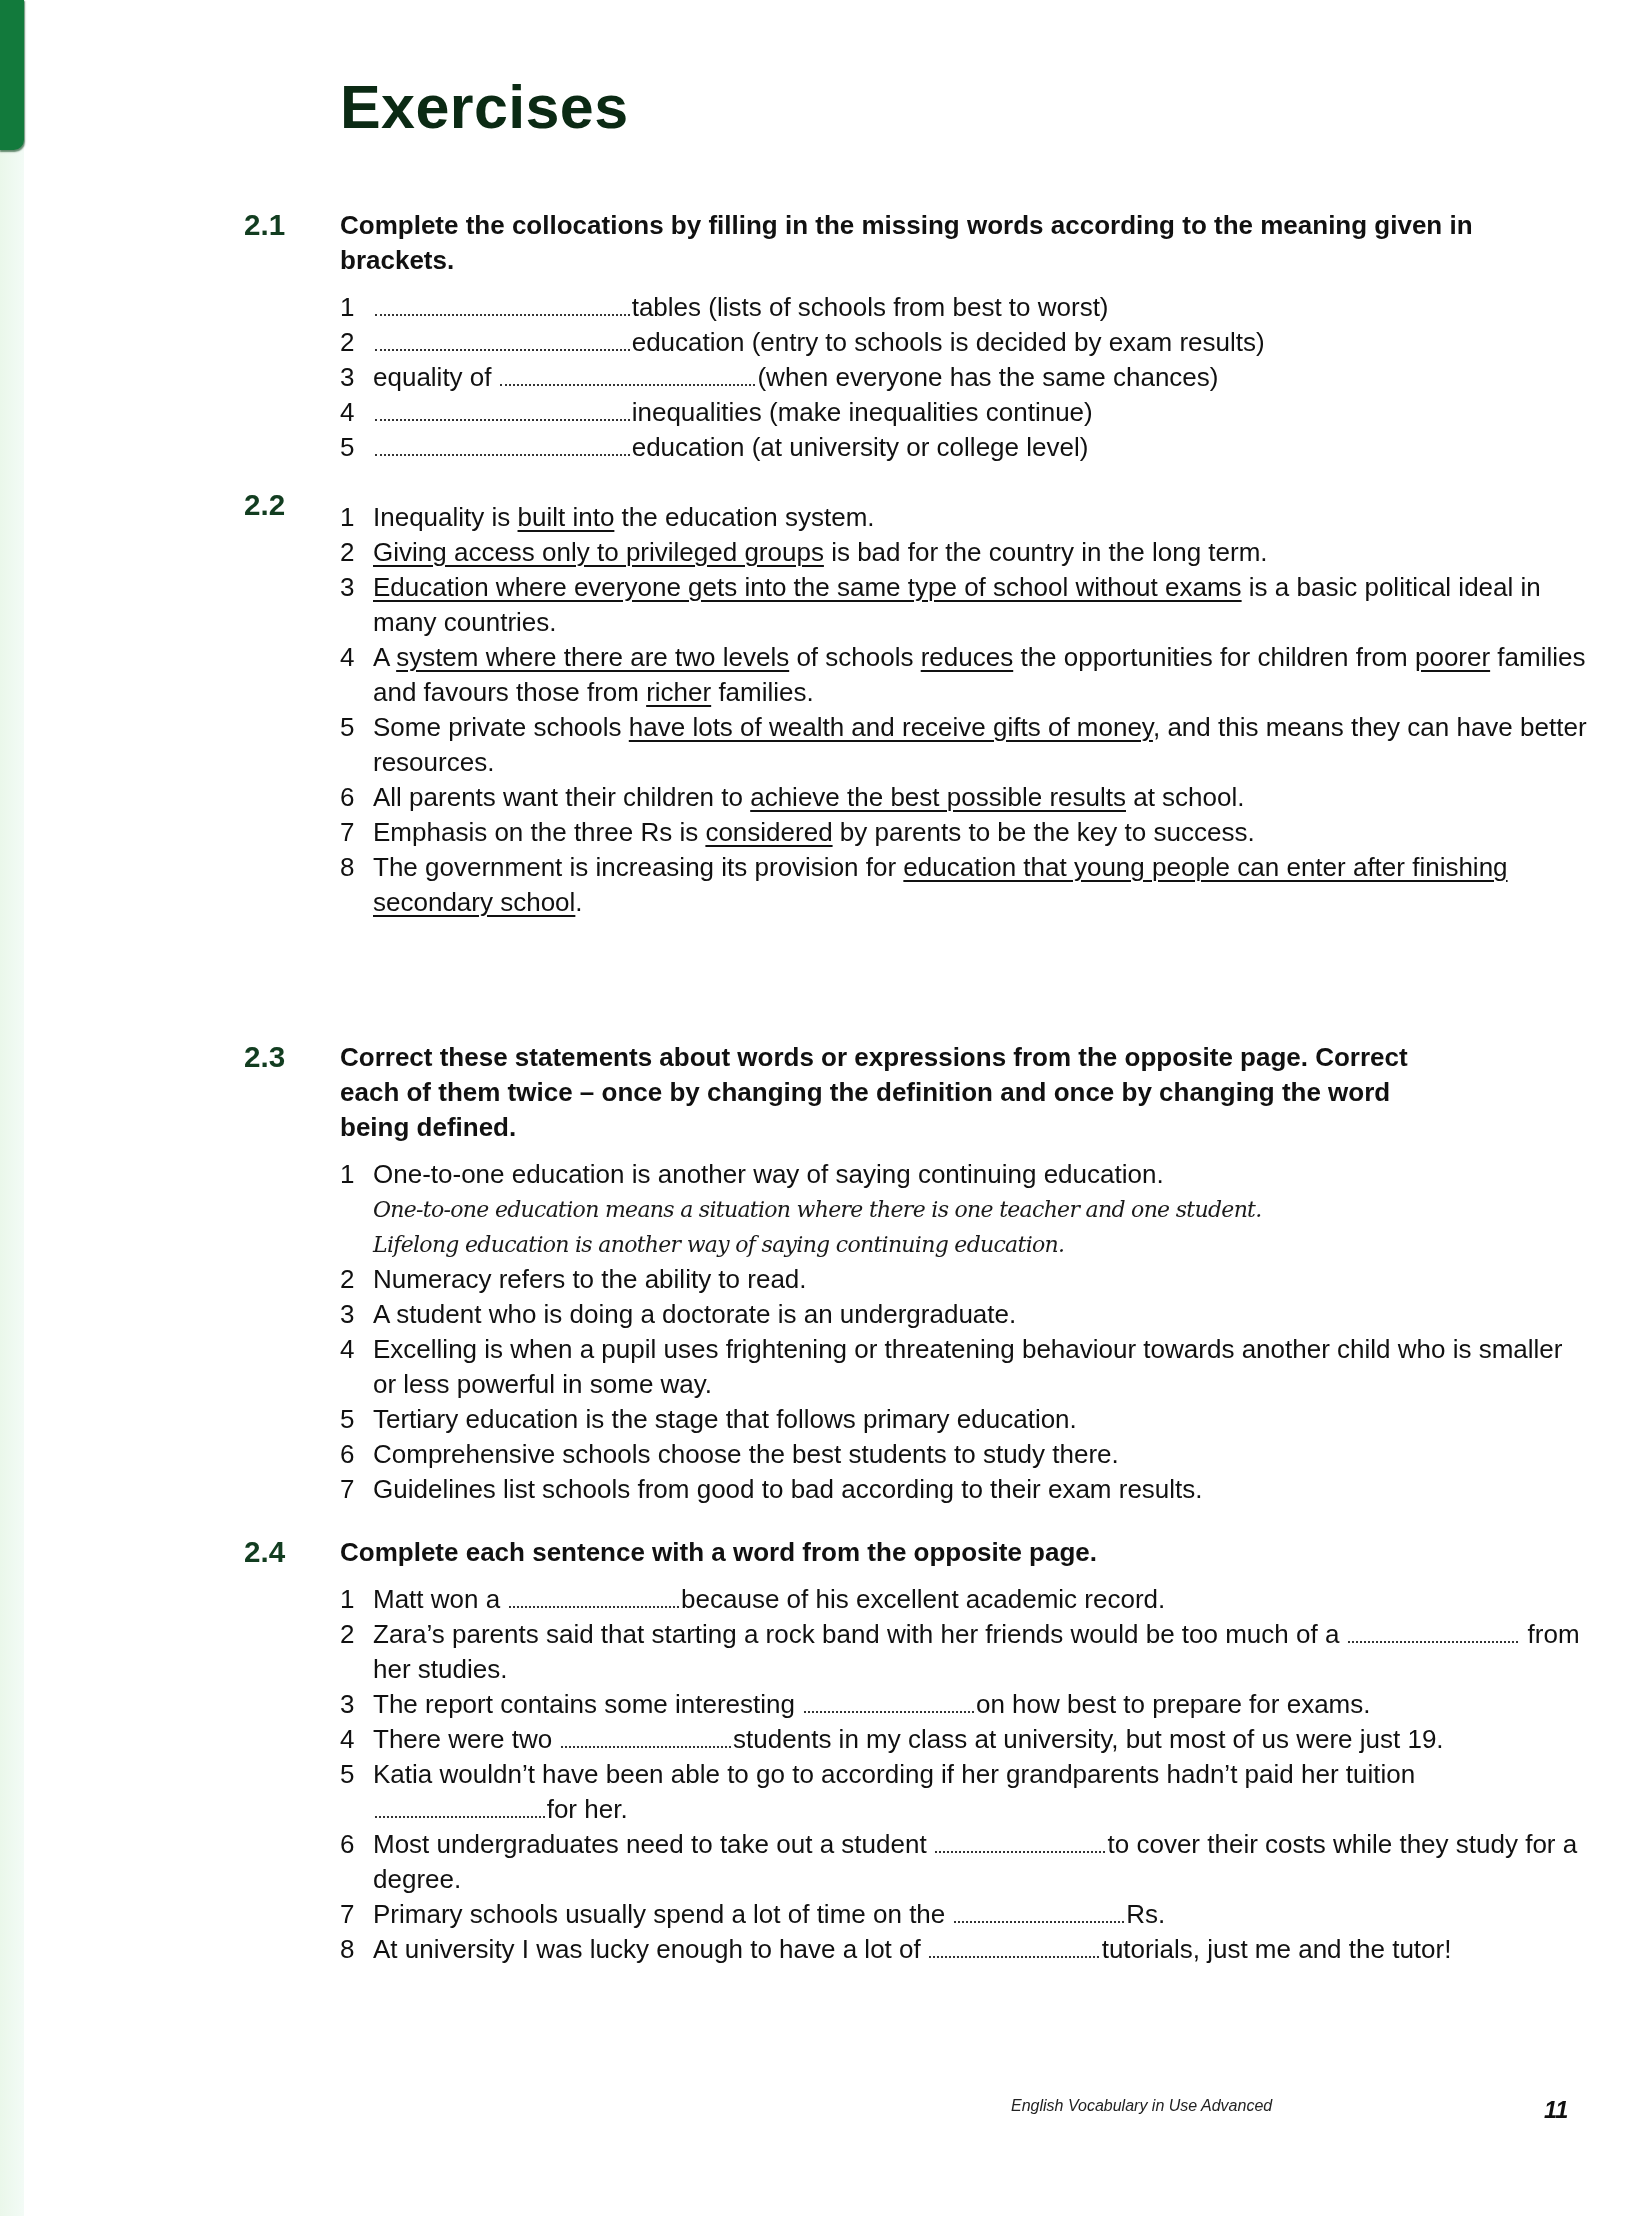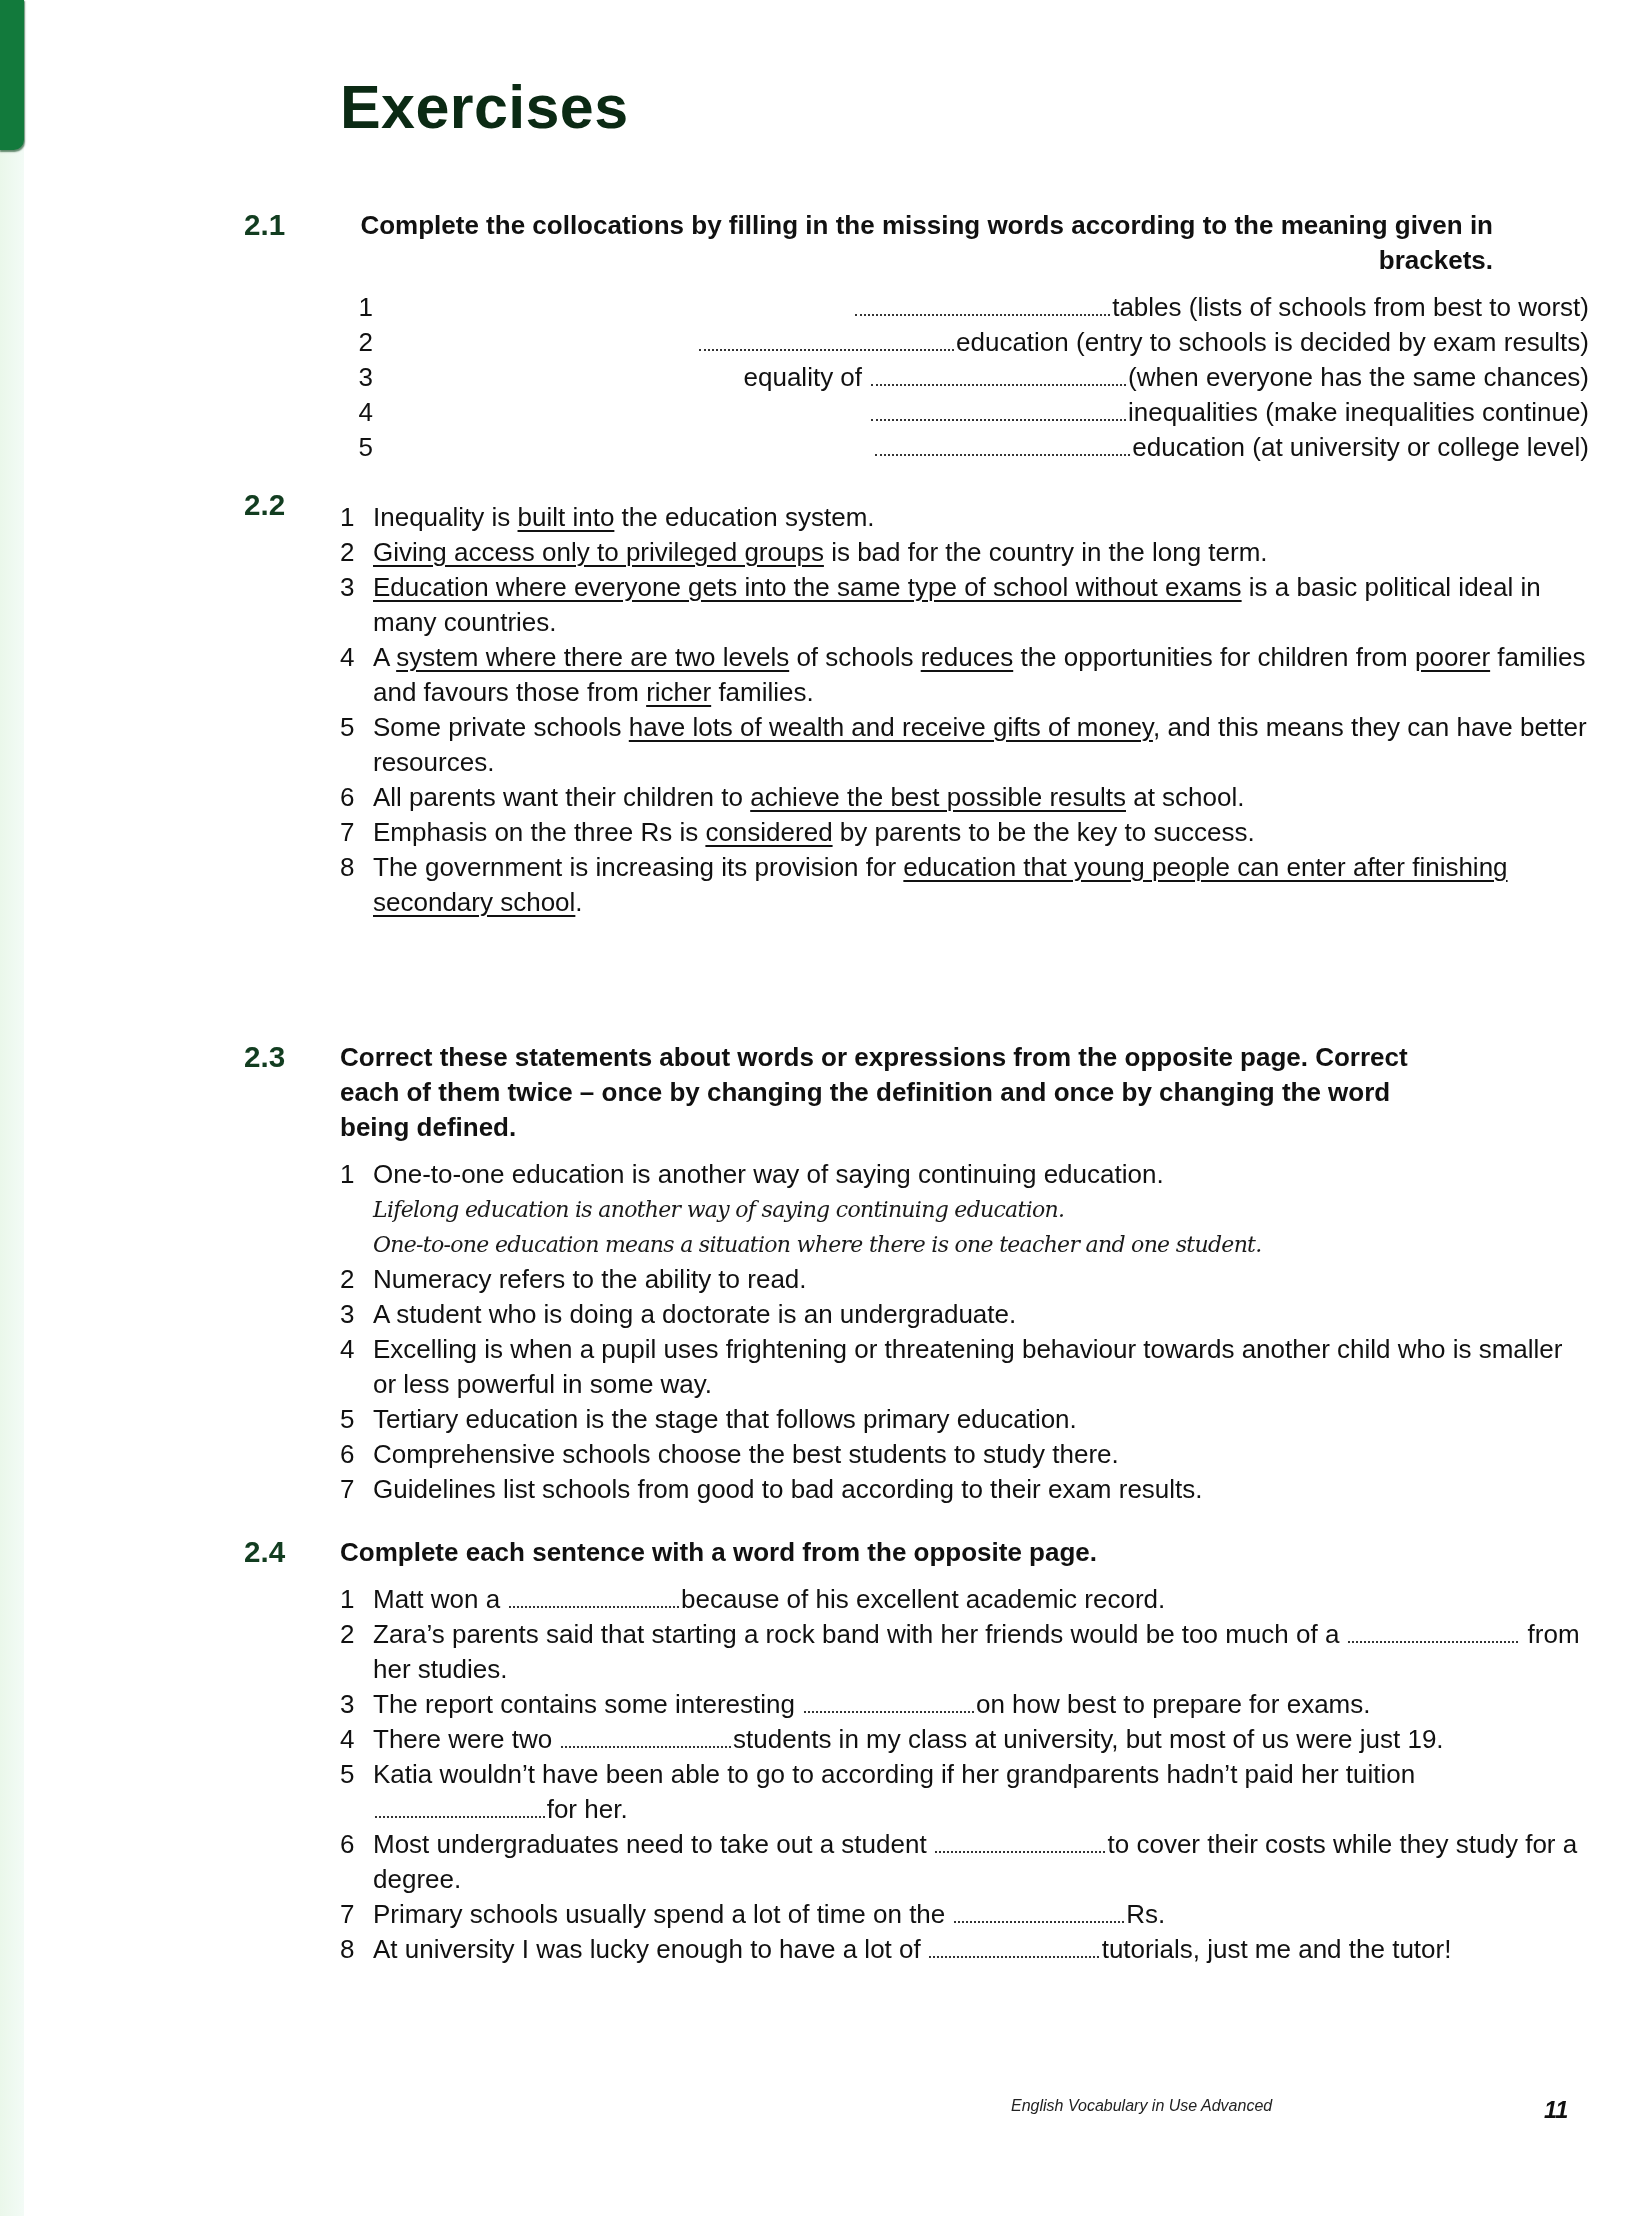--- a/index.html
+++ b/index.html
@@ -56,21 +56,21 @@
   }
 </style>
 </head>
 <body>
 
 <div class="side-strip"></div>
 <div class="side-tab"></div>
 
 <h1 class="page-title" style="margin:0;">Exercises</h1>
 
-<section class="exercise" style="top:208px;text-align:right;">
+<section class="exercise" style="top:208px;">
   <div class="ex-num">2.1</div>
   <div class="ex-instr">Complete the collocations by filling in the missing words according to the meaning given in brackets.</div>
   <div class="ex-list">
     <div class="item">
         <span class="item-num">1</span>
         <span class="item-text"><span></span><span class="blank long"></span><span>tables (lists of schools from best to worst)</span></span>
       </div>
     <div class="item">
         <span class="item-num">2</span>
         <span class="item-text"><span></span><span class="blank long"></span><span>education (entry to schools is decided by exam results)</span></span>
@@ -129,22 +129,22 @@
 </section>
 
 <section class="exercise" style="top:1040px;">
   <div class="ex-num">2.3</div>
   <div class="ex-instr" style="width:1108px;">Correct these statements about words or expressions from the opposite page. Correct each of them twice – once by changing the definition and once by changing the word being defined.</div>
   <div class="ex-list">
     <div class="item">
         <span class="item-num">1</span>
         <span class="item-text">
       <span>One-to-one education is another way of saying continuing education.</span>
+      <div class="ans">One-to-one education means a situation where there is one teacher and one student.</div>
       <div class="ans">Lifelong education is another way of saying continuing education.</div>
-      <div class="ans">One-to-one education means a situation where there is one teacher and one student.</div>
     </span>
       </div>
     <div class="item">
         <span class="item-num">2</span>
         <span class="item-text">Numeracy refers to the ability to read.</span>
       </div>
     <div class="item">
         <span class="item-num">3</span>
         <span class="item-text">A student who is doing a doctorate is an undergraduate.</span>
       </div>

